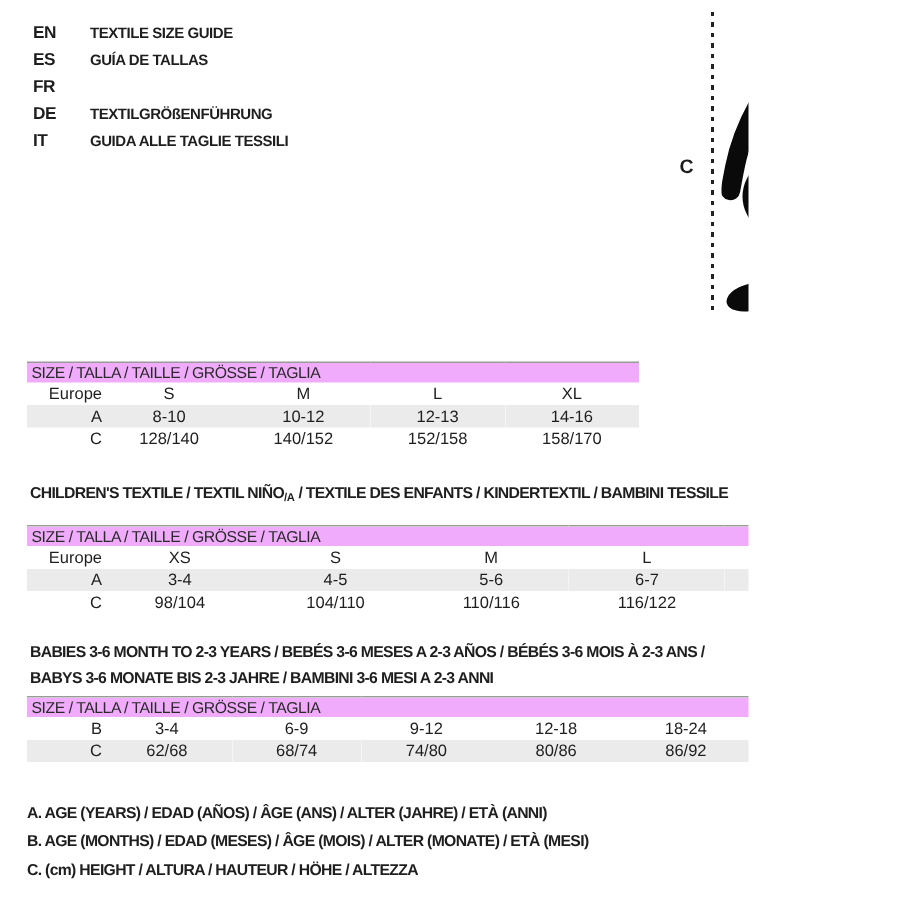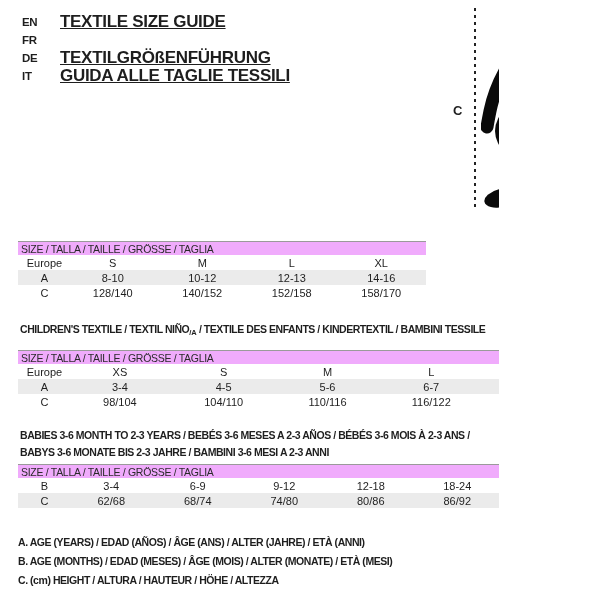--- a/index.html
+++ b/index.html
@@ -3,59 +3,63 @@
 <meta charset="utf-8">
 <style>
   html,body{margin:0;padding:0;background:#fff;}
   #page{position:relative;width:499px;height:600px;background:#ffffff;overflow:hidden;
         font-family:"Liberation Sans", sans-serif;color:#1e1e1e;}
 
   
   .lang-block{position:absolute;left:22px;top:13px;}
   .lang-row{display:flex;height:18px;align-items:center;}
   .lang-code{width:38px;font-weight:bold;font-size:11.5px;letter-spacing:-0.3px;}
-  .lang-title{font-weight:bold;font-size:17px;letter-spacing:-0.3px;white-space:nowrap;text-decoration:underline;}
+  .lang-title{font-weight:bold;font-size:10px;letter-spacing:-0.3px;white-space:nowrap;}
 
   
   .height-line{position:absolute;left:474px;top:8px;width:2px;height:202px;
     background:repeating-linear-gradient(to bottom,#222 0 3px,transparent 3px 7px);}
   .height-label{position:absolute;left:453px;top:103px;font-weight:bold;font-size:13px;}
   .silhouette{position:absolute;left:481px;top:5px;}
 
   
   .tbl-title{position:absolute;left:20px;font-weight:bold;font-size:10.5px;
              letter-spacing:-0.45px;white-space:nowrap;}
   .tbl-title .sub{font-size:7.5px;vertical-align:-2px;letter-spacing:-0.2px;}
   .t1-title{top:217px;} .t2-title{top:323px;}
   .t3-title{top:427px;line-height:17px;}
 
   table.size-table{position:absolute;left:18px;border-collapse:collapse;table-layout:fixed;}
   .t1-table{top:241px;width:408px;} .t2-table{top:350px;width:569px;} .t3-table{top:464px;width:569px;}
   .size-table td{font-size:11px;padding:0;height:15px;text-align:center;vertical-align:middle;
                  white-space:nowrap;overflow:hidden;}
   .size-table tr.bar td{background:#f0abfc;border-top:1px solid #9a9a9a;height:13px;
     text-align:left;padding-left:3px;font-size:10.5px;letter-spacing:-0.3px;color:#2a2a2a;}
-  .size-table td.lbl{text-align:center;padding-left:3px;}
+  .size-table td.lbl{text-align:right;padding-left:3px;}
   .size-table tr.alt td{background:#ebebeb;}
   col.c-label{width:50px;}
 
   
   .notes{position:absolute;left:18px;top:533px;}
   .note-line{font-weight:bold;font-size:10.5px;letter-spacing:-0.45px;
              line-height:19px;white-space:nowrap;}
 </style>
 </head>
 <body>
 
 <div id="page">
 
   <div class="lang-block">
     <div class="lang-row">
       <span class="lang-code">EN</span>
       <span class="lang-title">TEXTILE SIZE GUIDE</span>
+    </div>
+    <div class="lang-row">
+      <span class="lang-code">ES</span>
+      <span class="lang-title">GUÍA DE TALLAS</span>
     </div>
     <div class="lang-row">
       <span class="lang-code">FR</span>
     </div>
     <div class="lang-row">
       <span class="lang-code">DE</span>
       <span class="lang-title">TEXTILGRÖßENFÜHRUNG</span>
     </div>
     <div class="lang-row">
       <span class="lang-code">IT</span>

